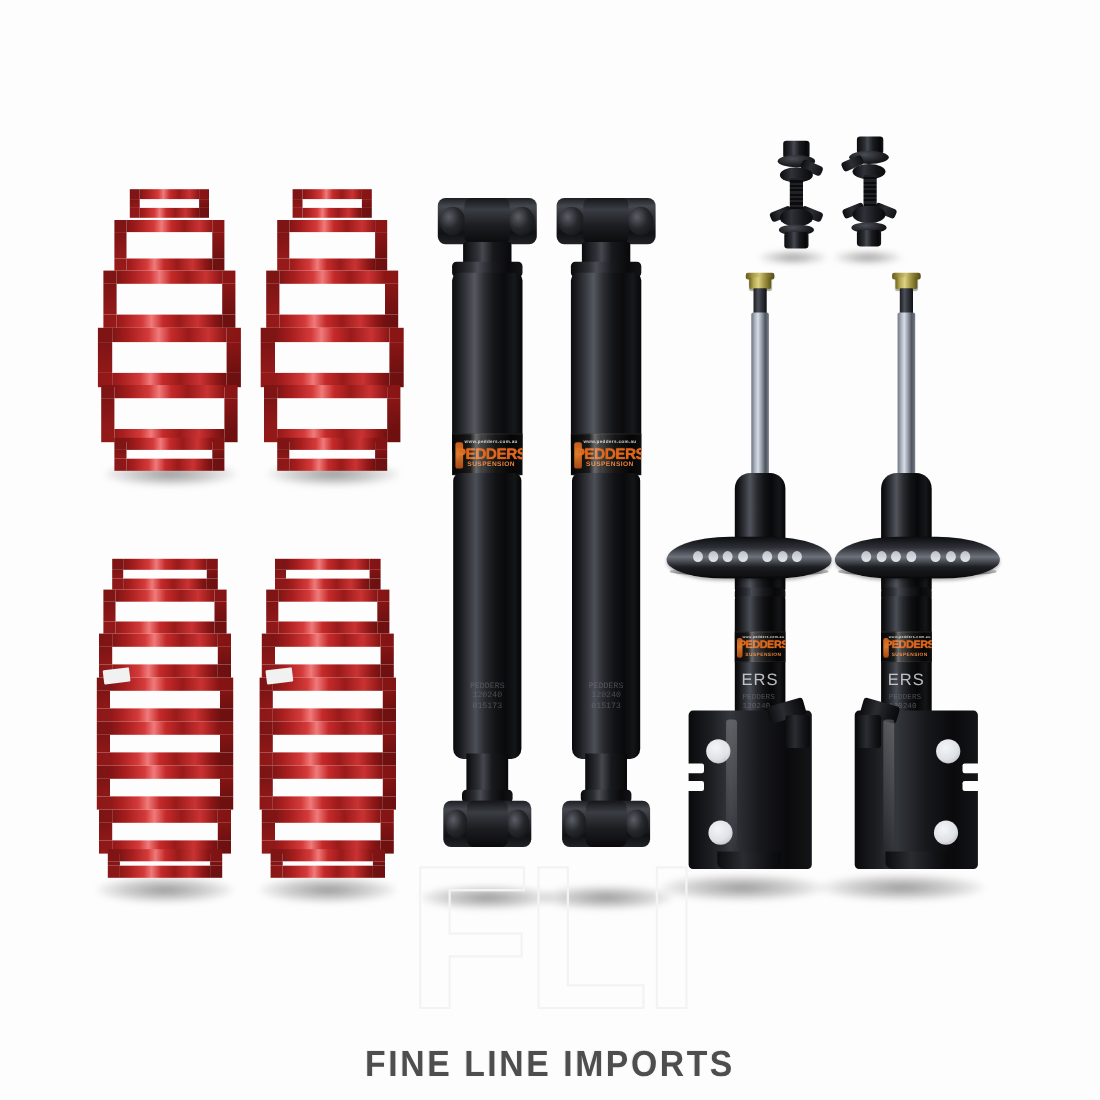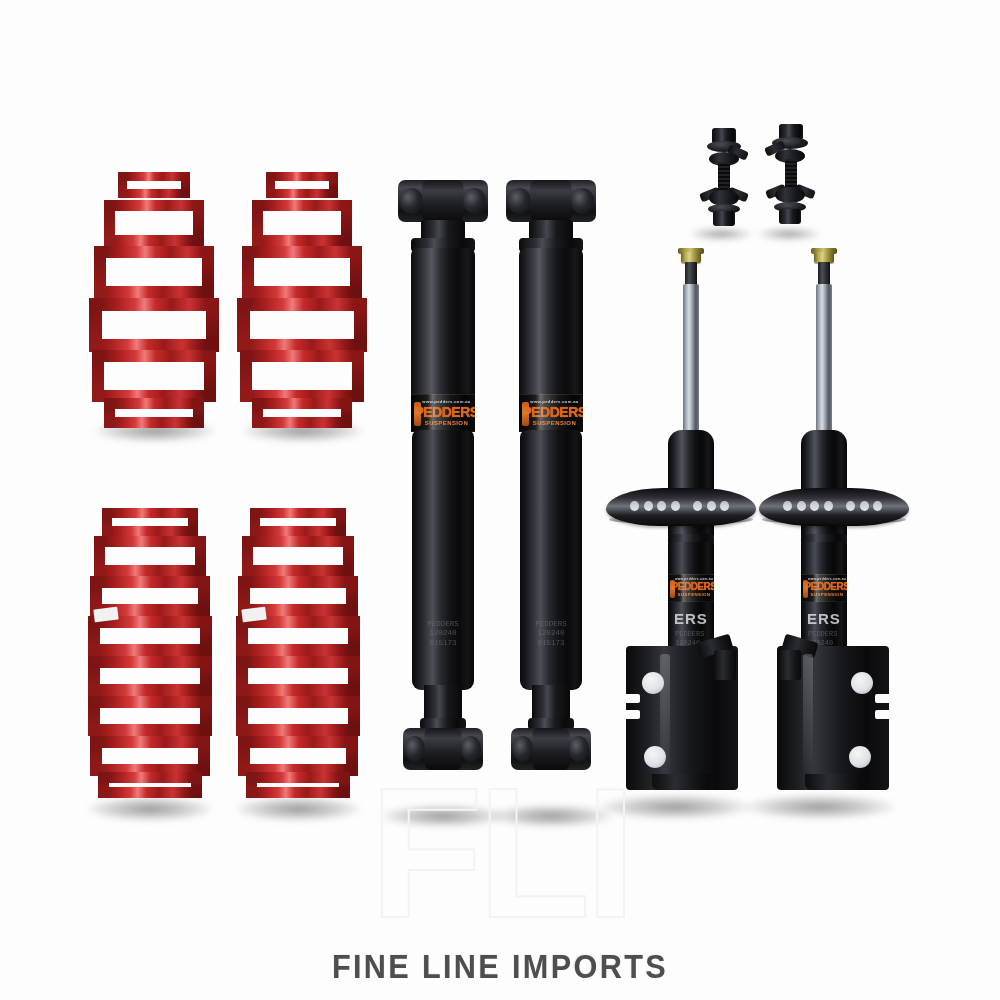--- a/index.html
+++ b/index.html
@@ -100,21 +100,21 @@
     position:absolute;left:0;top:0;width:100%;height:100%;
     background:linear-gradient(to right,rgba(255,255,255,0) 26%,rgba(255,255,255,.30) 34%,rgba(255,255,255,.04) 42%,rgba(255,255,255,0) 50%);
     pointer-events:none;
   }
   .partno{
     position:absolute;color:rgba(120,124,132,.55);
     font-family:"Liberation Mono",monospace;line-height:1.25;white-space:pre;
     text-align:center;
   }
   .erstext{
-    position:absolute;color:rgba(228,230,235,.80);font-weight:bold;
+    position:absolute;color:rgba(228,230,235,.80);font-weight:normal;
     letter-spacing:1px;white-space:nowrap;
   }
 
   
   .strut{position:absolute;}
   .rod{
     position:absolute;border-radius:2px;
     background:linear-gradient(to right,#6e7480 0%,#aeb6c2 22%,#d7dde6 38%,#98a0ac 58%,#50555e 80%,#787f8a 100%);
   }
   .rod-top{

